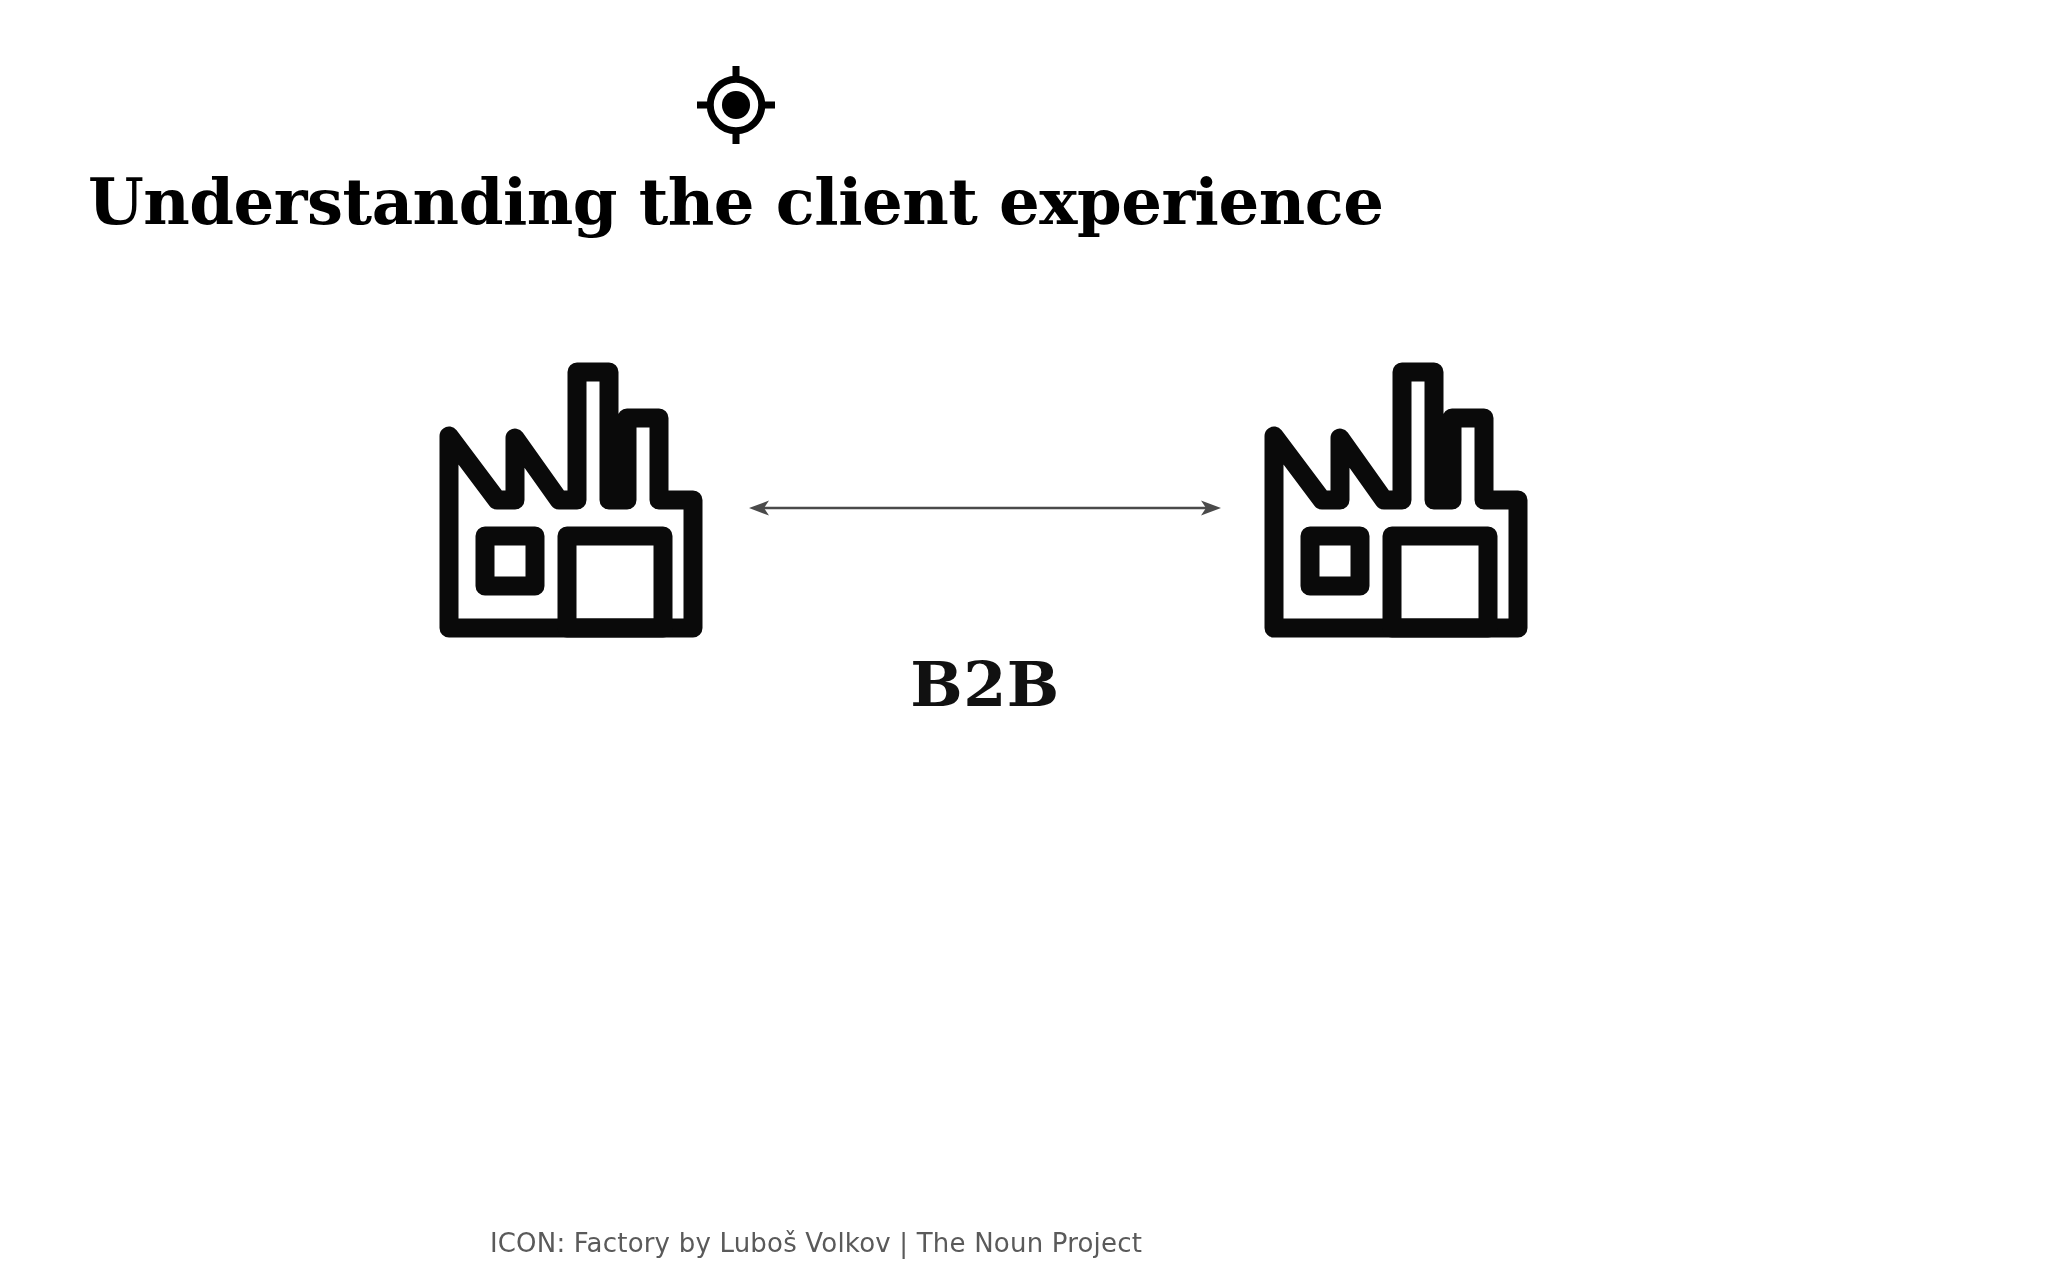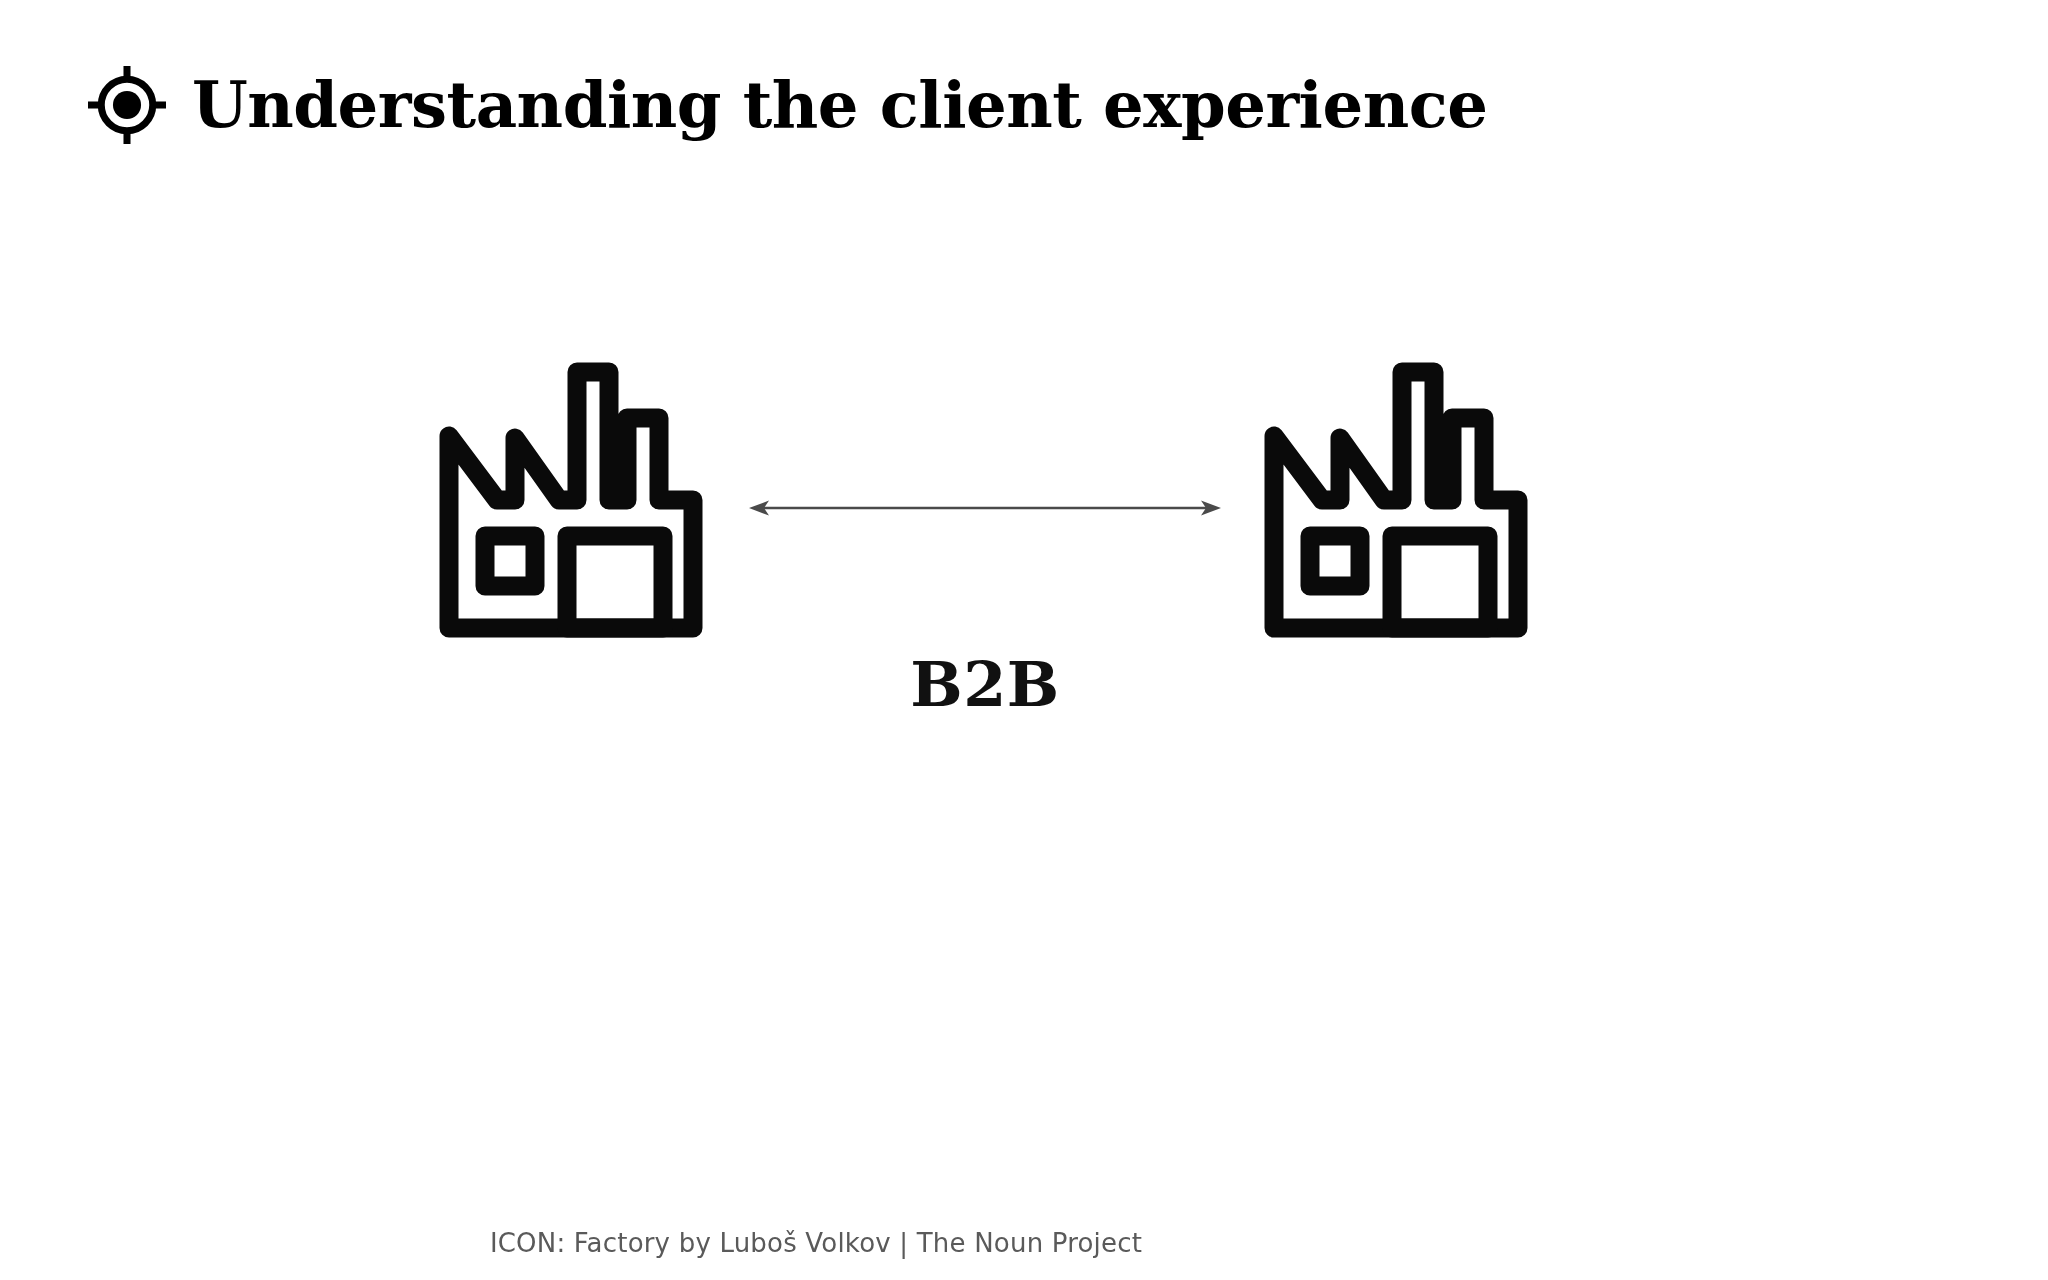--- a/index.html
+++ b/index.html
@@ -17,20 +17,21 @@
   }
 
   
   .slide-header {
     position: absolute;
     left: 88px;
     top: 66px;
     display: flex;
     align-items: center;
     gap: 26px;
+    flex-direction: column;
   }
   .target-icon {
     width: 78px;
     height: 78px;
     flex: 0 0 auto;
     display: block;
   }
   .slide-title {
     font-family: "DejaVu Serif", "Liberation Serif", serif;
     font-weight: bold;

